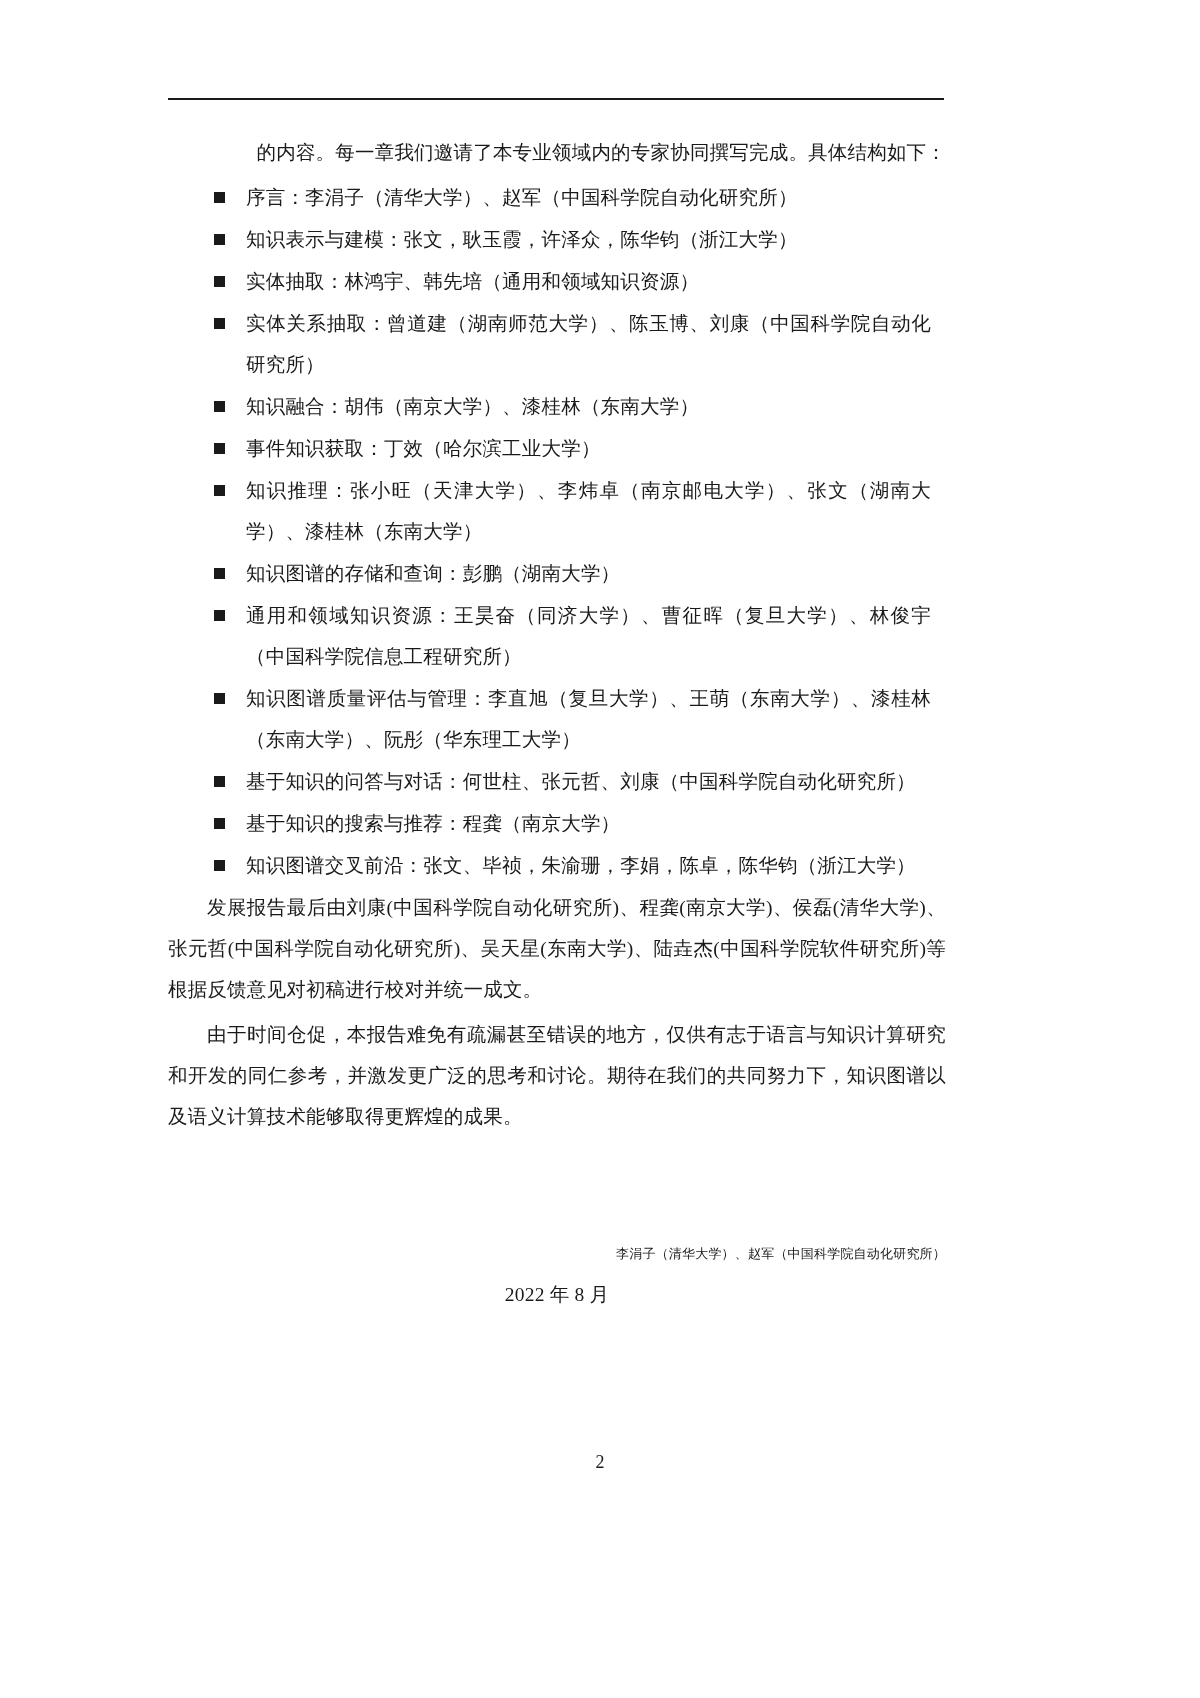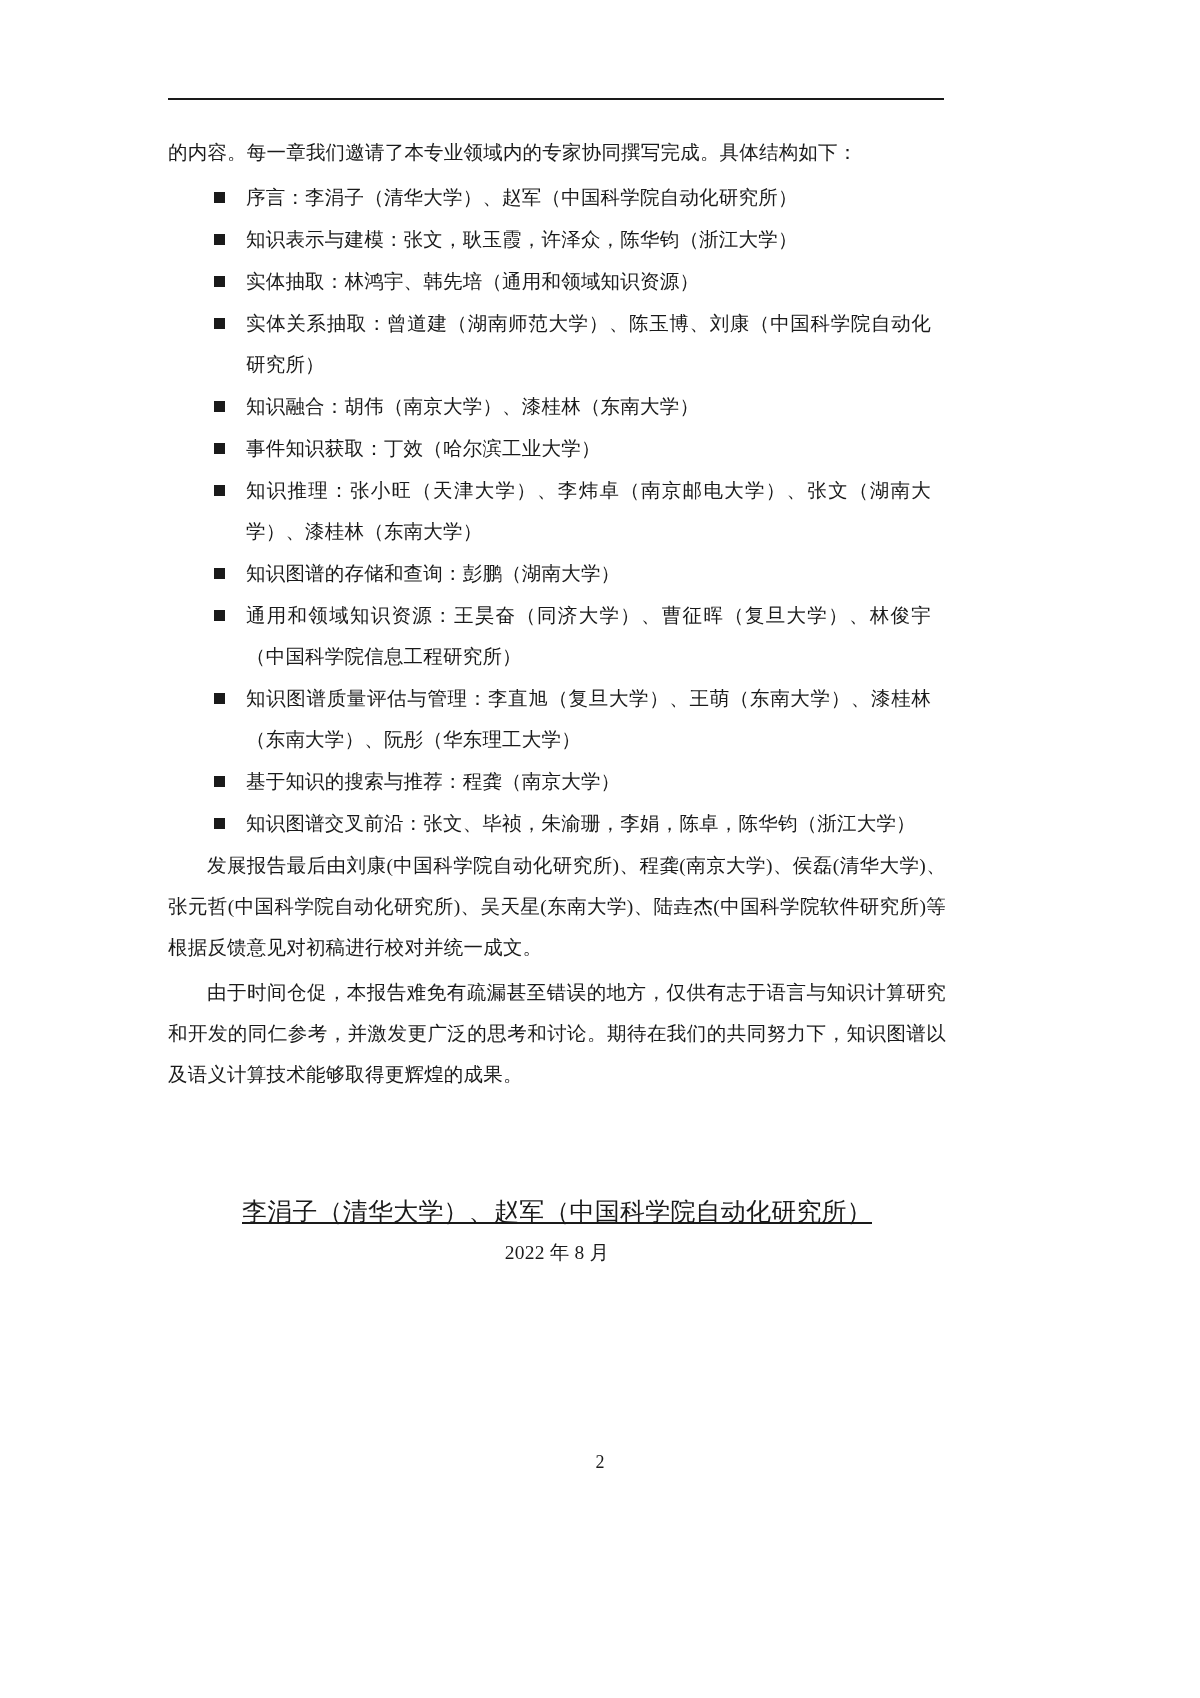--- a/index.html
+++ b/index.html
@@ -39,20 +39,21 @@
     line-height: 41px;
     letter-spacing: 0.2px;
     text-align: justify;
     margin: 0 0 4px 0;
   }
   .intro-line {
     font-size: 19.5px;
     line-height: 41px;
     letter-spacing: 0.2px;
     margin: 0 0 4px 0;
+    text-align: right;
   }
   ul.bullets {
     list-style: none;
     margin: 0;
     padding: 0;
   }
   ul.bullets li {
     position: relative;
     padding-left: 78px;
     font-size: 19.5px;
@@ -75,25 +76,24 @@
     line-height: 41px;
     letter-spacing: 0.2px;
     text-align: justify;
     margin: 2px 0 0 0;
   }
   .indent {
     text-indent: 39px;
   }
   .signature {
     margin-top: 96px;
-    text-align: center;
-    font-size: 25px;
+    text-align: right;
+    font-size: 13px;
     line-height: 41px;
     letter-spacing: 0.2px;
-    text-decoration: underline;
   }
   .sig-date {
     text-align: center;
     font-size: 19.5px;
     line-height: 41px;
     letter-spacing: 0.2px;
   }
   .page-number {
     position: absolute;
     left: 0;
@@ -120,20 +120,21 @@
       <li><span class="marker"></span><span>知识表示与建模：张文，耿玉霞，许泽众，陈华钧（浙江大学）</span></li>
       <li><span class="marker"></span></li>
       <li><span class="marker"></span><span>实体抽取：林鸿宇、韩先培（通用和领域知识资源）</span></li>
       <li><span class="marker"></span><span>实体关系抽取：曾道建（湖南师范大学）、陈玉博、刘康（中国科学院自动化研究所）</span></li>
       <li><span class="marker"></span><span>知识融合：胡伟（南京大学）、漆桂林（东南大学）</span></li>
       <li><span class="marker"></span><span>事件知识获取：丁效（哈尔滨工业大学）</span></li>
       <li><span class="marker"></span><span>知识推理：张小旺（天津大学）、李炜卓（南京邮电大学）、张文（湖南大学）、漆桂林（东南大学）</span></li>
       <li><span class="marker"></span><span>知识图谱的存储和查询：彭鹏（湖南大学）</span></li>
       <li><span class="marker"></span><span>通用和领域知识资源：王昊奋（同济大学）、曹征晖（复旦大学）、林俊宇（中国科学院信息工程研究所）</span></li>
       <li><span class="marker"></span><span>知识图谱质量评估与管理：李直旭（复旦大学）、王萌（东南大学）、漆桂林（东南大学）、阮彤（华东理工大学）</span></li>
+      <li><span class="marker"></span><span>基于知识的问答与对话：何世柱、张元哲、刘康（中国科学院自动化研究所）</span></li>
       <li><span class="marker"></span><span>基于知识的搜索与推荐：程龚（南京大学）</span></li>
       <li><span class="marker"></span><span>知识图谱交叉前沿：张文、毕祯，朱渝珊，李娟，陈卓，陈华钧（浙江大学）</span></li>
     </ul>
 
     <p class="para indent">发展报告最后由刘康(中国科学院自动化研究所)、程龚(南京大学)、侯磊(清华大学)、张元哲(中国科学院自动化研究所)、吴天星(东南大学)、陆垚杰(中国科学院软件研究所)等根据反馈意见对初稿进行校对并统一成文。</p>
 
     <p class="closing-para indent">由于时间仓促，本报告难免有疏漏甚至错误的地方，仅供有志于语言与知识计算研究和开发的同仁参考，并激发更广泛的思考和讨论。期待在我们的共同努力下，知识图谱以及语义计算技术能够取得更辉煌的成果。</p>
 
     <div class="signature">李涓子（清华大学）、赵军（中国科学院自动化研究所）</div>
     <div class="sig-date">2022 年 8 月</div>

